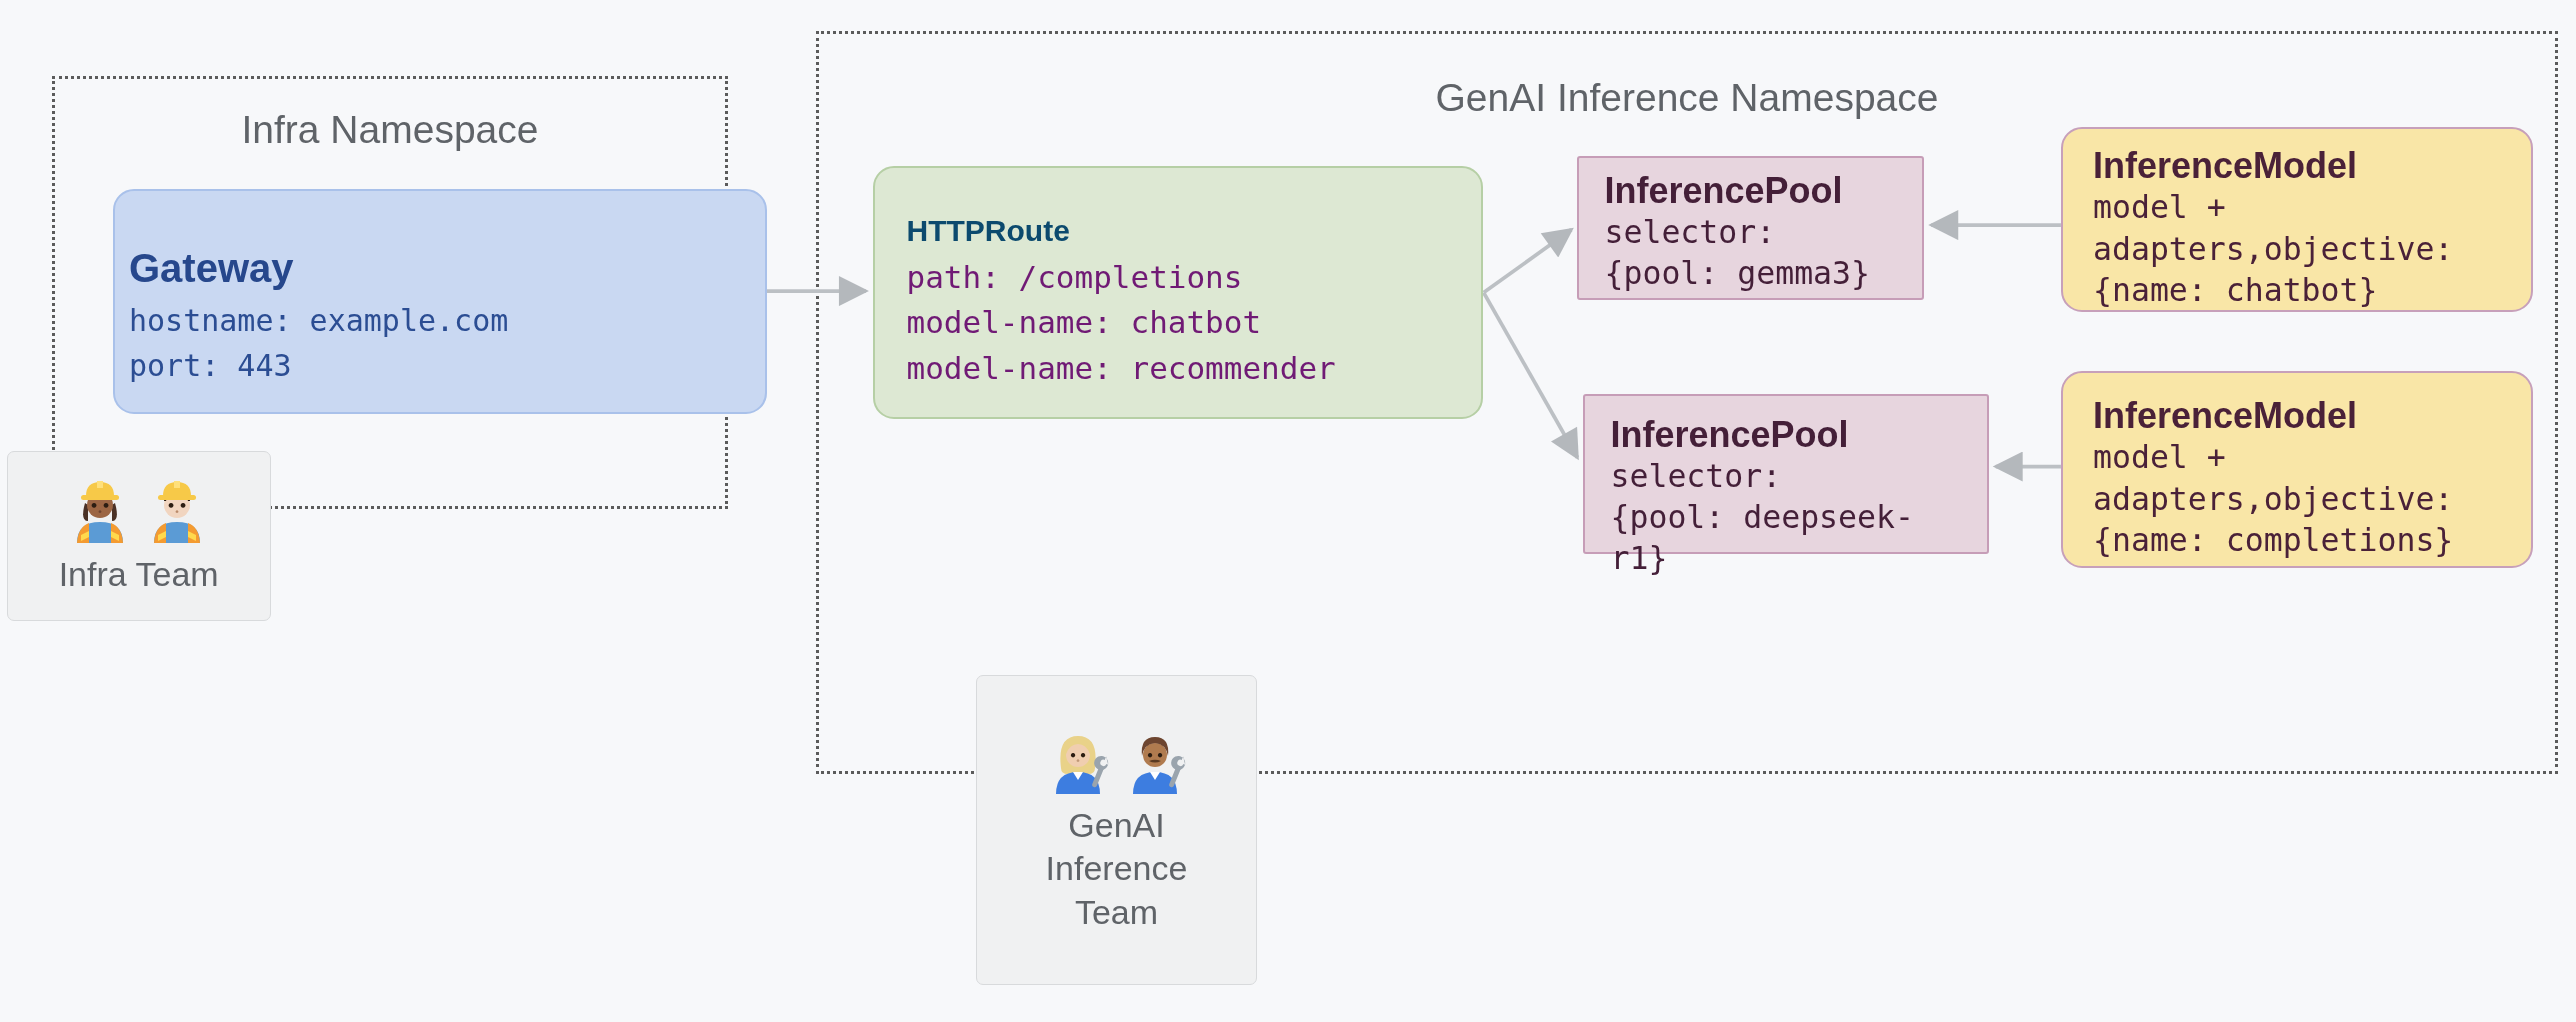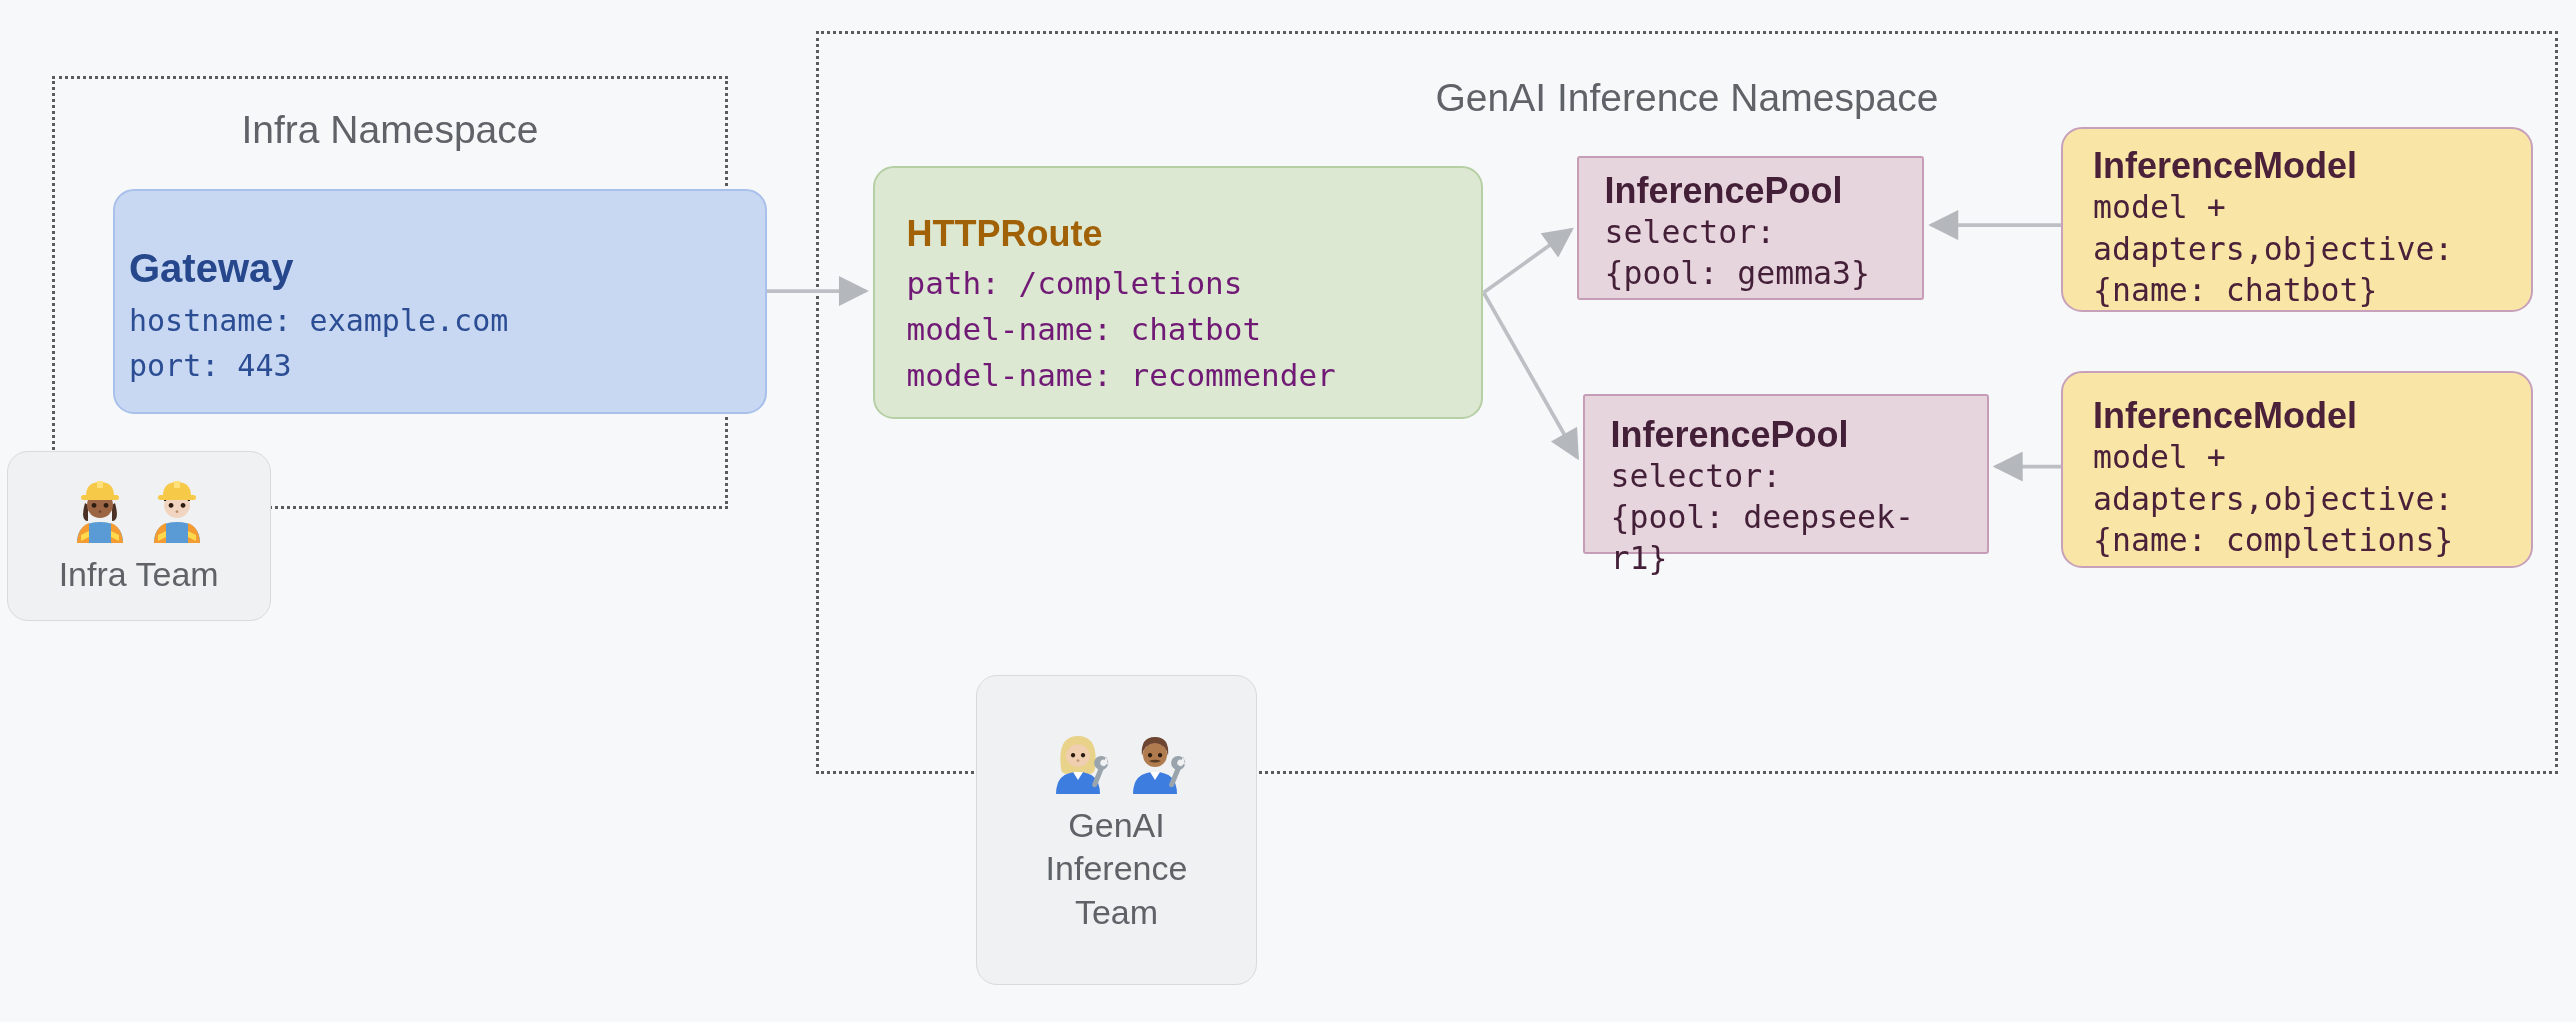--- a/index.html
+++ b/index.html
@@ -42,21 +42,21 @@
     padding:55px 30px 0 14px;
   }
   .gateway .node-title{font-size:40px;color:#26478c;line-height:1.1;margin-bottom:7.5px;}
   .gateway .mono{font-size:30px;color:#2b4d93;line-height:1.5;}
 
   .httproute{
     left:873px;top:166px;width:610px;height:253px;
     background:#dde8d3;border:2.2px solid #b6cfa5;
     padding:46px 31.5px 0 31.5px;
   }
-  .httproute .node-title{font-size:36px;color:#a16207;line-height:1.1;margin-bottom:7.5px;}
+  .httproute .node-title{font-size:30px;color:#0c4a6e;line-height:1.1;margin-bottom:7.5px;}
   .httproute .mono{font-size:31px;color:#701a75;line-height:1.48;}
 
   .pool{
     background:#e7d5de;border:2.2px solid #c69db7;border-radius:3px;
     padding:12px 25.5px 0 25.5px;
   }
   .pool .node-title{font-size:36px;color:#441f38;line-height:1.18;}
   .pool .mono{font-size:31.5px;color:#441f38;line-height:1.3;}
   .pool-gemma3{left:1577px;top:156px;width:347px;height:144px;}
   .pool-deepseek{left:1583px;top:394px;width:406px;height:160px;padding-top:18px;}
@@ -66,21 +66,21 @@
     padding:15px 46px 0 30px;
   }
   .model .node-title{font-size:36px;color:#4a2138;line-height:1.2;}
   .model .mono{font-size:31.5px;color:#4a2138;line-height:1.32;}
   .model-chatbot{left:2061px;top:127px;width:472px;height:185px;}
   .model-recommender{left:2061px;top:371px;width:472px;height:197px;padding-top:21px;}
 
   
   .team{
     position:absolute;
-    background:#f0f1f2;border:1.5px solid #d8dadc;border-radius:21px;
+    background:#f0f1f2;border:1.5px solid #d8dadc;border-radius:7px;
     box-sizing:border-box;
     display:flex;flex-direction:column;align-items:center;justify-content:center;
   }
   .team-infra{left:6.7px;top:451px;width:264px;height:170px;}
   .team-genai{left:976px;top:675px;width:281px;height:310px;}
   .team-icons{display:flex;gap:4.5px;align-items:flex-end;}
   .team-label{
     font-size:34px;color:#5f6368;line-height:1.27;
     text-align:center;max-width:187px;margin-top:3px;
   }

